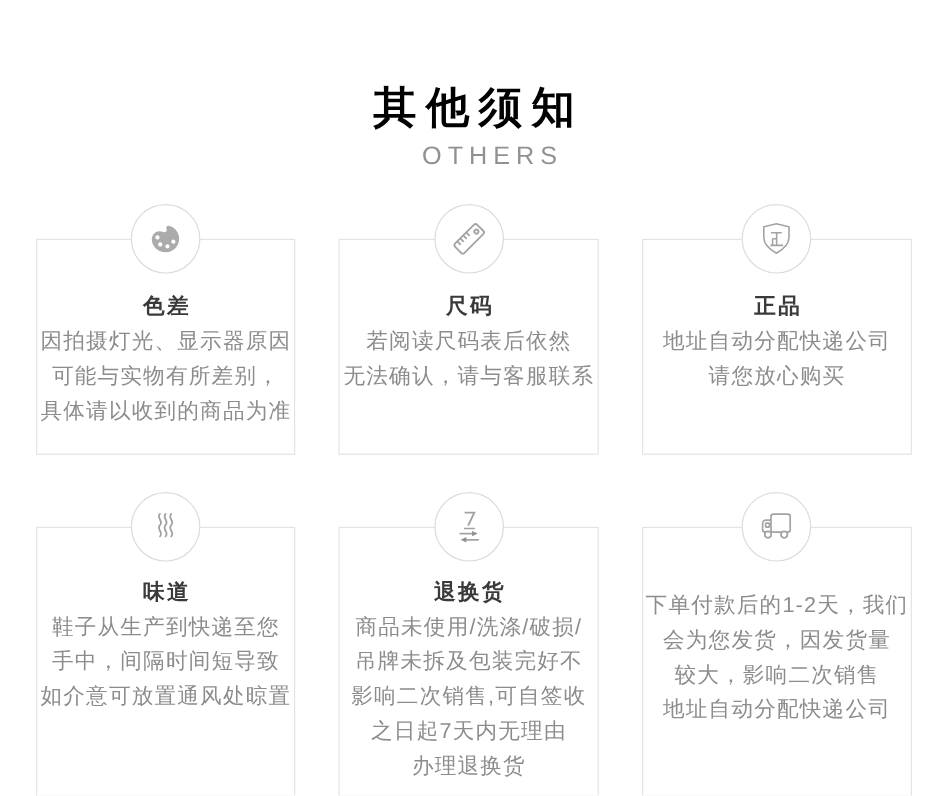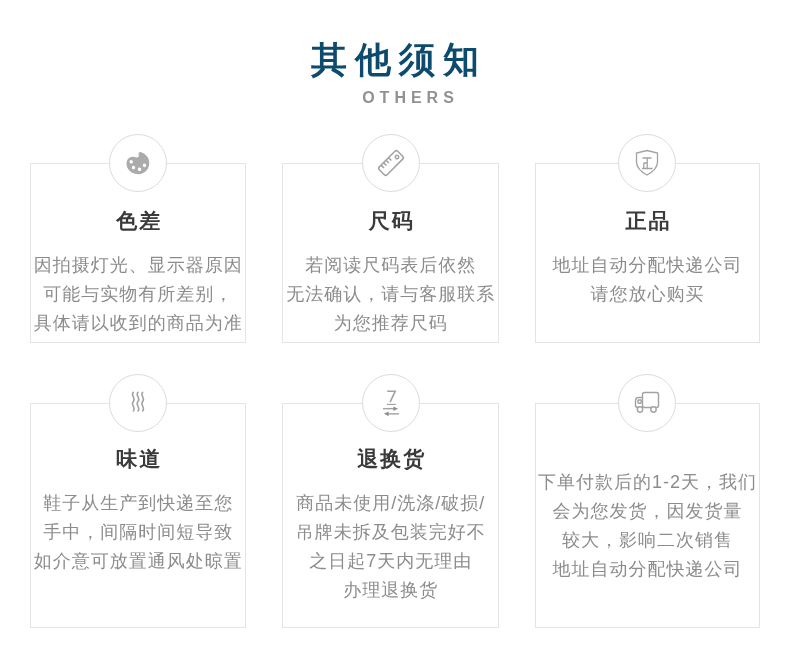--- a/index.html
+++ b/index.html
@@ -5,27 +5,27 @@
   * { margin: 0; padding: 0; box-sizing: border-box; }
   html, body { background: #ffffff; }
   body {
     width: 790px; height: 663px;
     font-family: "Liberation Sans", "DejaVu Sans", sans-serif;
     overflow: hidden;
     position: relative;
   }
   .header { text-align: center; padding-top: 40px; }
   .page-title {
-    font-size: 36px; font-weight: 700; color: #0c4a6e;
-    letter-spacing: 8px; text-indent: 8px; line-height: 1.1;
+    font-size: 36px; font-weight: 700; color: #000000;
+    letter-spacing: 8px; text-indent: 8px; line-height: 1.1; margin-top: 30px;
   }
   .page-subtitle {
     margin-top: 9px;
-    font-size: 16px; color: #919191; letter-spacing: 5px; text-indent: 5px;
-    font-weight: 700;
+    font-size: 21px; color: #919191; letter-spacing: 5px; text-indent: 5px;
+    font-weight: 400;
     padding-left: 26px;
   }
   .cards-grid {
     margin-top: 56px;
     padding: 0 30px;
     display: grid;
     grid-template-columns: repeat(3, 1fr);
     grid-template-rows: 180px 225px;
     column-gap: 36px;
     row-gap: 60px;
@@ -42,24 +42,24 @@
     position: absolute;
     top: -30px; left: 50%;
     transform: translateX(-50%);
     width: 58px; height: 58px;
     border-radius: 50%;
     background: #ffffff;
     border: 1px solid #dcdcdc;
     display: flex; align-items: center; justify-content: center;
   }
   .card-title {
-    font-size: 21px; font-weight: 700; color: #3a3a3a;
+    font-size: 18px; font-weight: 700; color: #3a3a3a;
     letter-spacing: 2px; text-indent: 2px; line-height: 1;
   }
-  .card-body { margin-top: 20px; }
+  .card-body { margin-top: 6px; }
   .card-body p {
     font-size: 18px; color: #8c8c8c;
     line-height: 29px; letter-spacing: 1px;
     white-space: nowrap;
   }
   svg { display: block; }
   .stroke-icon { stroke: #a2a2a2; fill: none; }
 </style>
 </head>
 <body>
@@ -102,21 +102,20 @@
             <circle cx="26.5" cy="18" r="1.7"></circle>
             <path d="M9.5 12.5v4 M13 12.5v4 M16.5 12.5v4 M20 12.5v4"></path>
           </g>
         </svg>
       </span>
     </div>
     <div class="card-title">尺码</div>
     <div class="card-body">
       <p>若阅读尺码表后依然</p>
       <p>无法确认，请与客服联系</p>
-      <p>为您推荐尺码</p>
     </div>
   </div>
 
   <div class="card">
     <div class="icon-circle">
       <span>
         <svg width="32" height="32" viewBox="0 0 32 32">
           <g class="stroke-icon" stroke="#9c9c9c" stroke-width="1.3">
             <path d="M16 3.5 L26.5 6 V15 C26.5 21.5 21.5 25 16 28 C10.5 25 5.5 21.5 5.5 15 V6 Z"></path>
             <path d="M11.5 11h9 M16.2 11v10.5 M12.8 16h3.4 M12.8 16v5.5 M11 21.5h10.5"></path>
@@ -163,20 +162,21 @@
           </g>
           <path d="M25.5 24l-5-2.4v4.8z" fill="#8f8f8f"></path>
           <path d="M10.5 29.5l5-2.4v4.8z" fill="#8f8f8f"></path>
         </svg>
       </span>
     </div>
     <div class="card-title">退换货</div>
     <div class="card-body">
       <p>商品未使用/洗涤/破损/</p>
       <p>吊牌未拆及包装完好不</p>
+      <p>影响二次销售,可自签收</p>
       <p>之日起7天内无理由</p>
       <p>办理退换货</p>
     </div>
   </div>
 
   <div class="card row2">
     <div class="icon-circle">
       <span>
         <svg width="36" height="30" viewBox="0 0 36 30">
           <g class="stroke-icon" stroke-width="1.4" stroke-linejoin="round">

